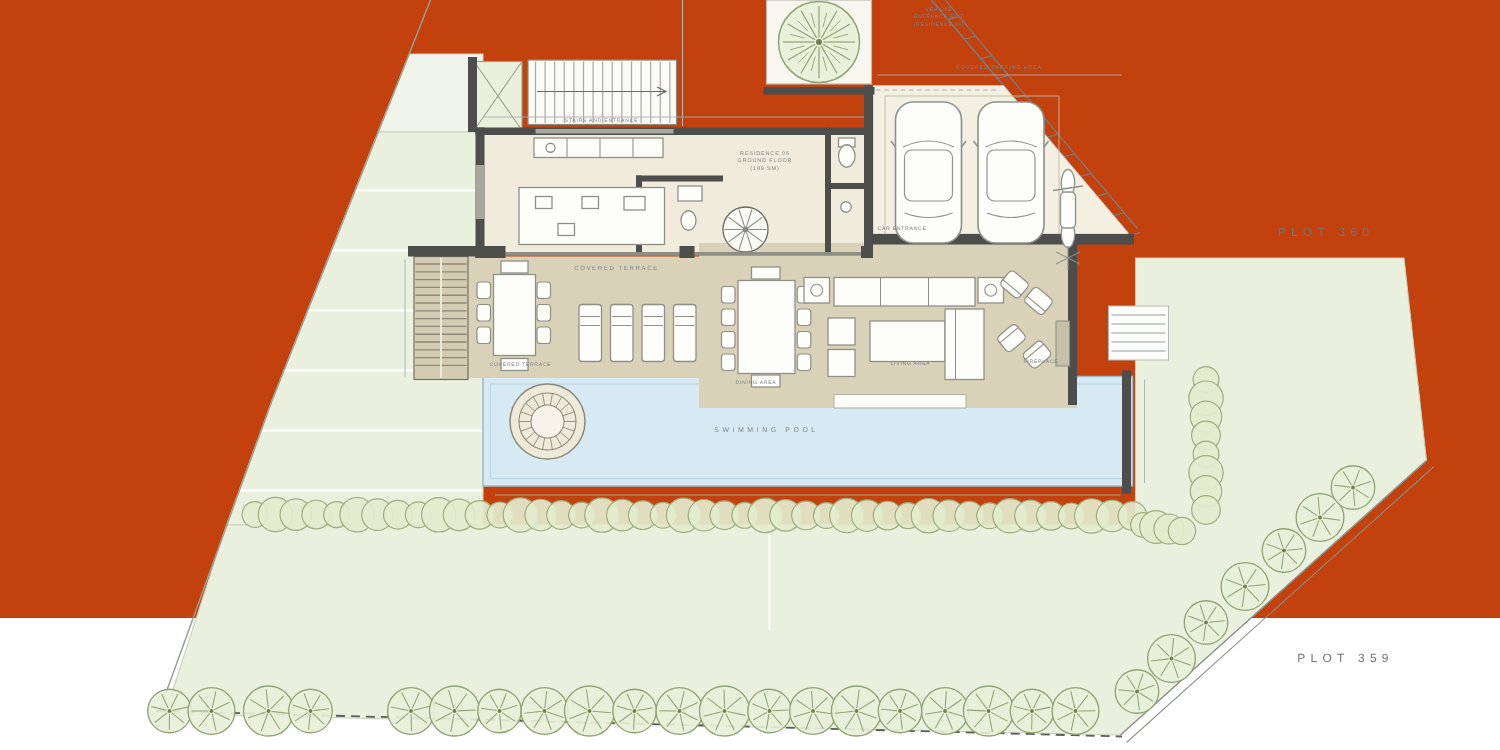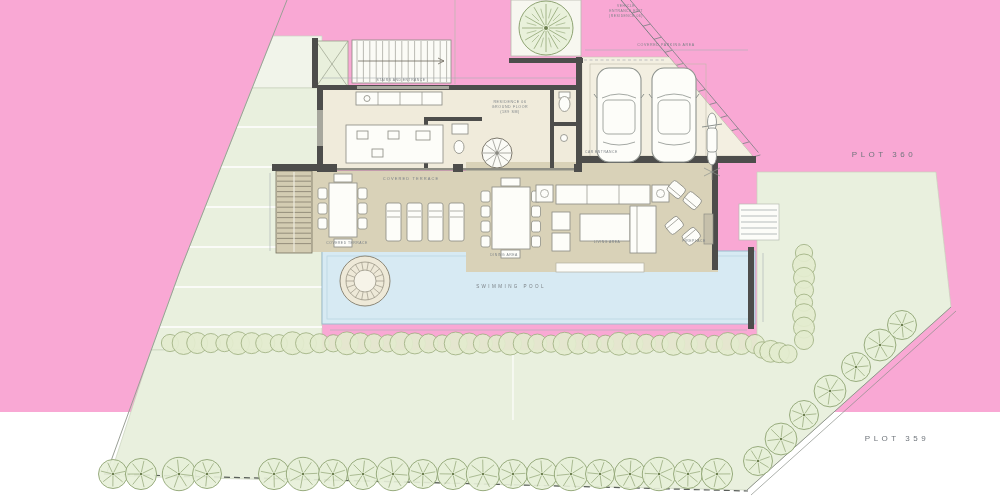--- a/index.html
+++ b/index.html
@@ -1,16 +1,16 @@
 <!DOCTYPE html>
 <html><head>
 <meta charset="utf-8">
 <style>
   html,body{margin:0;padding:0;background:#ffffff;width:1000px;height:500px;overflow:hidden;}
-  #stage{position:relative;width:1000px;height:412px;background:#f9a8d4;text-align:right;}
+  #stage{position:relative;width:1000px;height:412px;background:#c2410c;text-align:right;}
   svg{display:block;}
   .lbl{font-family:"Liberation Sans", sans-serif;fill:#7c8287;}
   .s32{font-size:3.4px;letter-spacing:0.5px;}
   .s36{font-size:3.6px;letter-spacing:0.6px;}
   .s40{font-size:4.0px;letter-spacing:1.1px;}
   .s46{font-size:4.6px;letter-spacing:2.4px;}
   .plot{font-size:8px;letter-spacing:3.5px;fill:#70767c;font-family:"Liberation Sans", sans-serif;}
   .dim{stroke:#a9aeb2;stroke-width:0.6;}
   .wall{fill:#4d4d4b;}
   .glass{fill:#a7a79d;}

